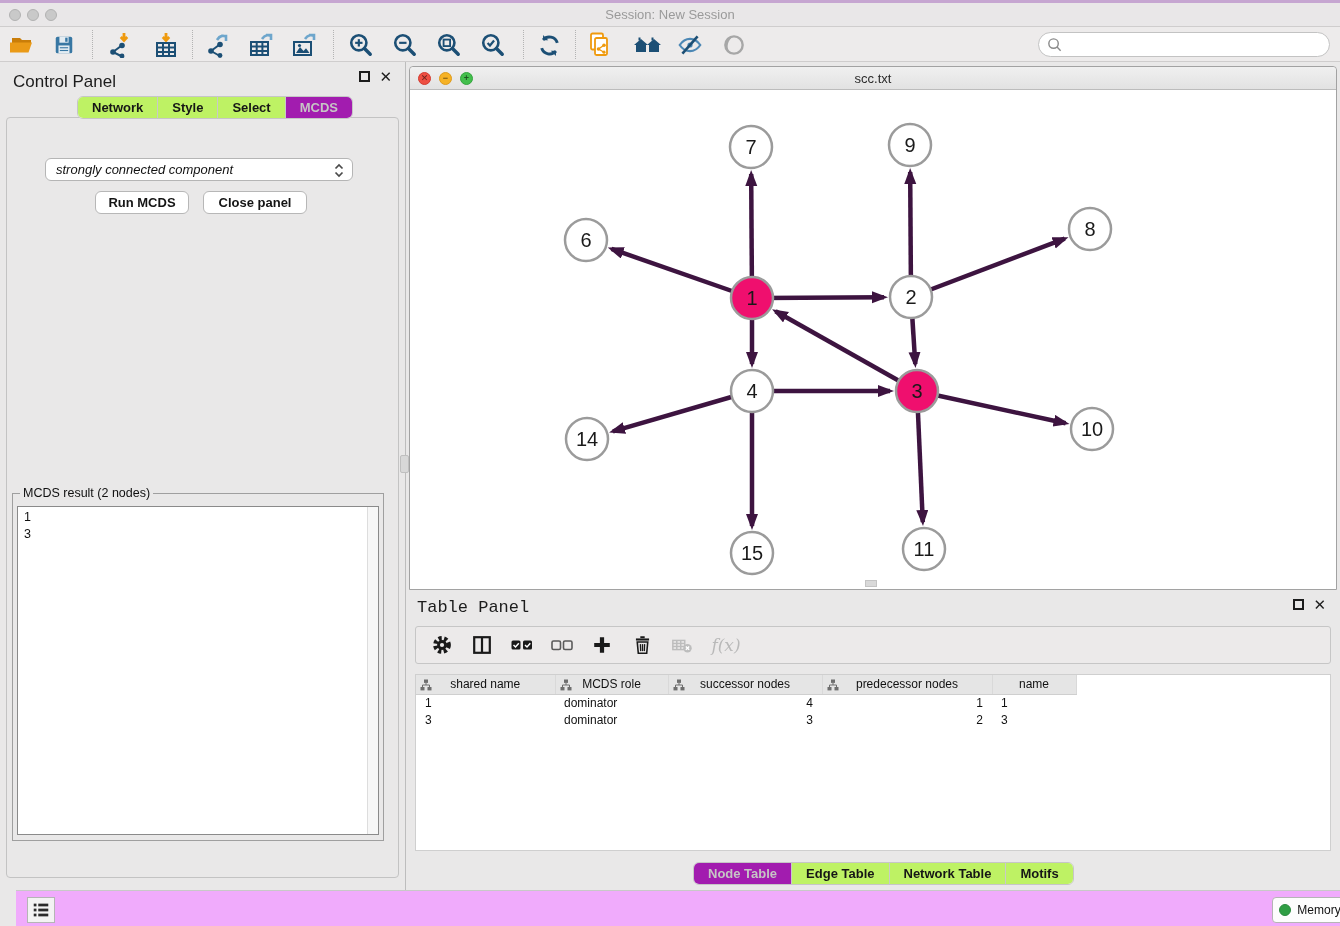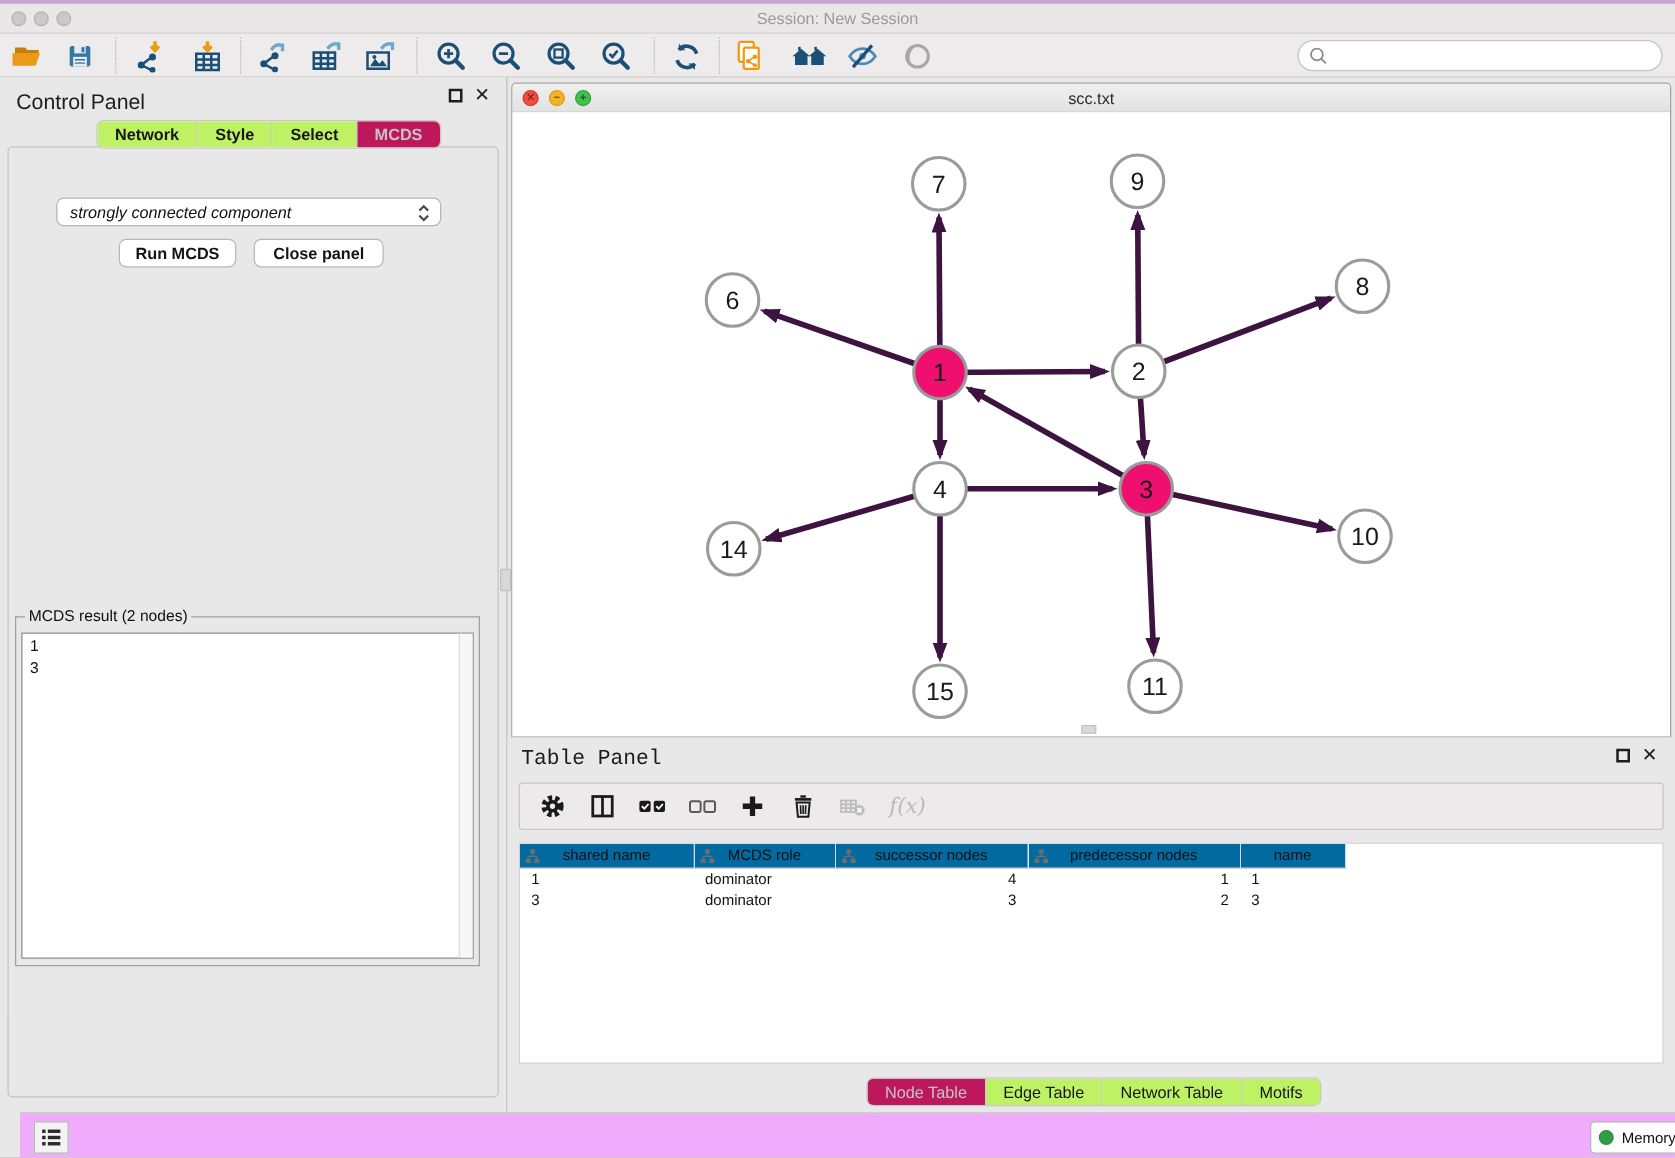--- a/index.html
+++ b/index.html
@@ -24,32 +24,32 @@
   
   .cpanel { position:absolute; left:0; top:62px; width:406px; height:828px; background:#e9e8e8; border-right:1px solid #bdbdbd; }
   .panel-title { position:absolute; left:13px; top:10px; font-size:17px; color:#1c1c1c; }
   .panel-icons { position:absolute; right:13px; top:9px; display:flex; gap:9px; align-items:center; }
   .float-ic { width:11px; height:11px; border:2px solid #1c1c1c; }
   .close-ic { font-size:15px; font-weight:bold; color:#1c1c1c; line-height:11px; }
 
   .tabs { position:absolute; display:inline-flex; border:1px solid #c6c6c6; border-radius:6px; overflow:hidden; background:#fff; height:23px; }
   .tab { padding:0 14px; font-size:13px; font-weight:600; color:#161616; background:#bef264; border-right:1px solid #c9c9c9; display:flex; align-items:center; }
   .tab:last-child { border-right:none; }
-  .tab.pale { background:#be185d; color:#c6c5c5; }
+  .tab.pale { background:#a21caf; color:#c6c5c5; }
   .cp-tabs { left:77px; top:34px; }
 
   .cp-box { position:absolute; left:6px; top:55px; width:393px; height:761px; border:1px solid #c3c3c3; border-radius:4px; background:#e9e8e8; }
   .opt-label { position:absolute; left:0; top:74px; width:100%; text-align:center; font-size:13px; color:#101010; }
   .dropdown { position:absolute; left:45px; top:96px; width:308px; height:23px; background:#fff; border:1px solid #b5b5b5; border-radius:6px; display:flex; align-items:center; font-size:13px; padding-left:10px; color:#111;font-style:italic; }
   .dd-chev { position:absolute; right:7px; top:3px; }
   .btn { position:absolute; height:23px; background:#fff; border:1px solid #b7b7b7; border-radius:6px; font-size:13px; font-weight:600; color:#141414; display:flex; align-items:center; justify-content:center; }
   .btn-run { left:95px; top:129px; width:94px; }
   .btn-close { left:203px; top:129px; width:104px; }
 
-  .groupbox { position:absolute; left:12px; top:431px; width:372px; height:280px; border:1px solid #9f9f9f; }
+  .groupbox { position:absolute; left:12px; top:431px; width:372px; height:348px; border:1px solid #9f9f9f; }
   .group-label { position:absolute; left:7px; top:-8px; background:#e9e8e8; padding:0 3px; font-size:12.5px; color:#101010; }
   .result-area { position:absolute; left:4px; top:12px; right:4px; bottom:5px; background:#fff; border:1px solid #8a8a8a; }
   .result-pre { position:absolute; left:6px; top:2px; font-size:12.5px; line-height:17px; color:#111; white-space:pre; font-family:"Liberation Sans",sans-serif; }
   .result-scroll { position:absolute; right:0; top:0; bottom:0; width:11px; background:#f7f7f7; border-left:1px solid #ddd; }
 
   .v-handle { position:absolute; left:400px; top:455px; width:9px; height:18px; background:#d8d8d8; border:1px solid #bfbfbf; border-radius:2px; }
 
   
   .netwin { position:absolute; left:409px; top:66px; width:928px; height:524px; background:#fff; border:1px solid #a2a2a2; border-radius:4px 4px 0 0; }
   .netwin-titlebar { position:absolute; left:0; top:0; width:100%; height:23px; background:linear-gradient(#f0f0f0,#e2e2e2); border-bottom:1px solid #bcbcbc; border-radius:4px 4px 0 0; }
@@ -62,26 +62,26 @@
   .canvas svg { position:absolute; left:0; top:0; }
   .net-handle { position:absolute; left:455px; bottom:2px; width:12px; height:7px; background:#d9d9d9; border:1px solid #c4c4c4; }
 
   
   .tpanel { position:absolute; left:406px; top:590px; width:934px; height:300px; background:#e9e8e8; }
   .tp-toolbar { position:absolute; left:9px; top:36px; width:916px; height:38px; border:1px solid #c6c6c6; border-radius:3px; background:#eceaea; display:flex; align-items:center; gap:14px; padding-left:13px; }
   .tp-tool { width:26px; height:24px; display:flex; align-items:center; justify-content:center; }
   .fx { font-family:"DejaVu Serif","Liberation Serif",serif; font-style:italic; font-size:17px; color:#b9b9b9; }
   .tablewrap { position:absolute; left:9px; top:84px; width:916px; height:177px; background:#fff; border:1px solid #cfcfcf; overflow:hidden; }
   table.ntable { border-collapse:collapse; table-layout:fixed; width:660px; font-size:12px; color:#111; }
-  table.ntable th { height:19px; background:#0369a1; border-right:1px solid #d9d9d9; border-bottom:1px solid #cfcfcf; font-weight:normal; position:relative; }
+  table.ntable th { height:19px; background:#e5e5e5; border-right:1px solid #d9d9d9; border-bottom:1px solid #cfcfcf; font-weight:normal; position:relative; }
   table.ntable th .th-inner { display:flex; align-items:center; justify-content:center; gap:5px; }
   table.ntable th svg { position:absolute; left:4px; top:4px; }
   table.ntable td { height:17px; padding:0 9px; white-space:nowrap; }
   .tp-tabs { position:absolute; left:287px; top:272px; }
-  .tp-tabs .tab { font-weight:400; }
+  .tp-tabs .tab { font-weight:700; }
 
   
   .statusbar { position:absolute; left:16px; top:890px; width:1340px; height:36px; background:#f0abfc; border-top:1px solid #c8c8c8; }
   .list-btn { position:absolute; left:11px; top:6px; width:28px; height:26px; background:#f3f3f3; border:1px solid #b5b5b5; display:flex; align-items:center; justify-content:center; }
   .mem-btn { position:absolute; right:8px; top:6px; width:76px; height:26px; background:#fdfdfd; border:1px solid #b5b5b5; border-radius:4px; display:flex; align-items:center; justify-content:center; gap:6px; font-size:12px; color:#111; }
   .mem-dot { width:12px; height:12px; border-radius:50%; background:#2f9e44; border:1px solid #2b8a3e; }
 </style>
 </head>
 <body>
 

